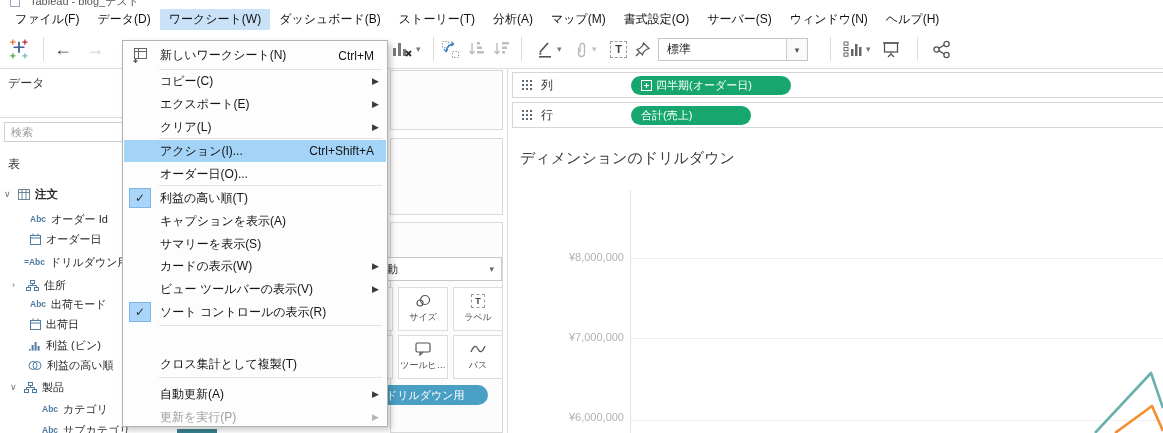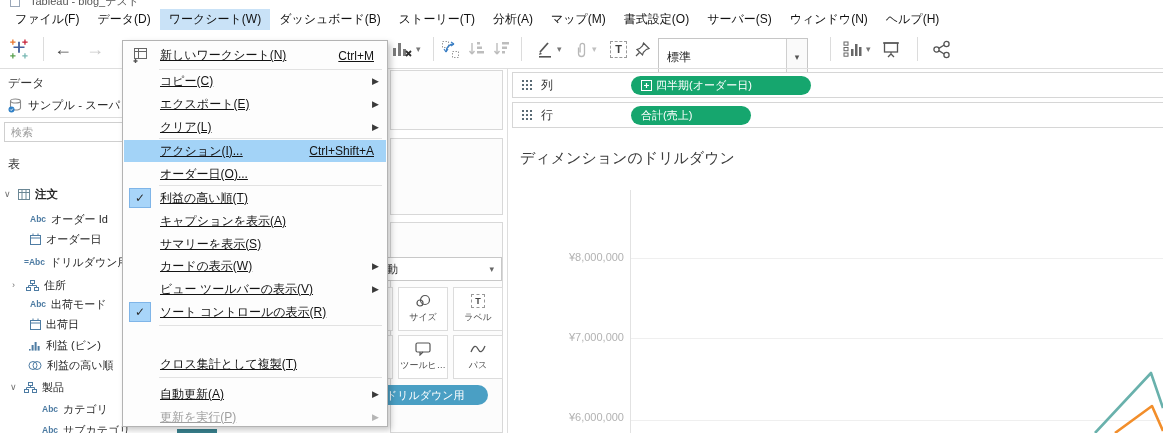--- a/index.html
+++ b/index.html
@@ -20,21 +20,21 @@
   .menubar { position:absolute; top:9px; left:0; width:100%; height:21px; display:flex; align-items:stretch; padding-left:6px; background:#fff; }
   .mb-item { display:flex; align-items:center; padding:0 9px; font-size:12px; color:#111; }
   .mb-item.active { background:#c9e2f7; }
 
   
   .toolbar { position:absolute; top:30px; left:0; width:100%; height:38px; background:#fff; }
   .tb { position:absolute; top:0; height:38px; display:flex; align-items:center; }
   .tdiv { position:absolute; top:7px; width:1px; height:24px; background:#dcdcdc; }
   .caret { font-size:9px; color:#777; margin-left:3px; }
   .arrow-glyph { font-size:18px; line-height:1; }
-  .combobox { position:absolute; top:8px; left:658px; width:150px; height:38px; border:1px solid #c6c6c6; background:#fff; display:flex; align-items:center; }
+  .combobox { position:absolute; top:8px; left:658px; width:150px; height:23px; border:1px solid #c6c6c6; background:#fff; display:flex; align-items:center; }
   .combobox .cb-text { padding-left:8px; font-size:12px; color:#222; flex:1; }
   .combobox .cb-btn { width:21px; height:100%; border-left:1px solid #cfcfcf; background:#fafafa; display:flex; align-items:center; justify-content:center; font-size:9px; color:#555; }
 
   
   .hline-top { position:absolute; top:68px; left:0; width:1163px; height:1px; background:#dedede; }
   .vline-shelf { position:absolute; top:68px; left:507px; width:1px; height:365px; background:#dedede; }
 
   
   .dpanel { position:absolute; top:69px; left:0; width:122px; height:364px; background:#fff; }
   .dp-label { position:absolute; left:8px; font-size:12px; color:#333; }
@@ -64,21 +64,21 @@
 
   
   .chart-title { position:absolute; left:520px; top:149px; font-size:15px; color:#3c3c3c; }
   .gridline { position:absolute; left:631px; width:532px; height:1px; background:#efefef; }
   .axisline { position:absolute; left:630px; top:190px; width:1px; height:243px; background:#e2e2e2; }
   .ytick { position:absolute; left:534px; width:90px; text-align:right; font-size:11px; color:#b2b2b2; }
 
   
   .cmenu { position:absolute; top:40px; left:122px; width:266px; height:387px; background:#fdfdfd;
     border:1px solid #b3b3b3; box-shadow:3px 3px 6px rgba(0,0,0,0.22); z-index:50; }
-  .mi { position:absolute; left:1px; right:1px; height:22px; display:flex; align-items:center; padding-left:36px; font-size:12px; color:#141414;text-decoration:underline; }
+  .mi { position:absolute; left:1px; right:1px; height:22px; display:flex; align-items:center; padding-left:36px; font-size:12px; color:#141414; }
   .mi.hl { background:#a3d3f7; }
   .mi.dis { color:#9f9f9f; }
   .mi-shortcut { margin-left:auto; margin-right:12px; }
   .mi-arrow { position:absolute; right:7px; font-size:9px; color:#3a3a3a; }
   .mi.dis .mi-arrow { color:#b5b5b5; }
   .mi-check { position:absolute; left:5px; top:1px; width:22px; height:20px; background:#a8d5f9; border:1px solid #7fb5e8; display:flex; align-items:center; justify-content:center; font-size:12px; color:#2b2b2b; }
   .mi-ic { position:absolute; left:8px; top:4px; }
   .msep { position:absolute; left:36px; right:5px; height:1px; background:#e2e2e2; }
 
   .frag-teal { position:absolute; left:177px; top:429px; width:40px; height:4px; background:#38808d; }
@@ -215,29 +215,20 @@
         <path d="M6.8 8.4 L12.2 5 M6.8 10.6 L12.2 14" stroke="#555" stroke-width="1.3"></path>
       </svg>
     </span>
   </div>
 
   <div class="hline-top"></div>
   <div class="vline-shelf"></div>
 
   <div class="dpanel">
     <div class="dp-label" style="top:6px">データ</div>
-    <div class="frow" style="top:27px;left:8px;gap:6px">
-      <svg width="14" height="15" viewBox="0 0 14 15">
-        <ellipse cx="7.5" cy="3" rx="5" ry="2" fill="none" stroke="#8a8a8a" stroke-width="1.1"></ellipse>
-        <path d="M2.5 3 v7 c0 1.1 2.2 2 5 2 s5 -0.9 5 -2 V3" fill="none" stroke="#8a8a8a" stroke-width="1.1"></path>
-        <circle cx="3.5" cy="11.5" r="3" fill="#2f80c7"></circle>
-        <path d="M2.2 11.5 l1 1 l1.6 -1.9" stroke="#fff" stroke-width="0.9" fill="none"></path>
-      </svg>
-      <span style="font-size:11.5px">サンプル - スーパ</span>
-    </div>
     <div class="dp-div"></div>
     <div class="searchbox">
       <input placeholder="検索" style="">
     </div>
     <div class="dp-label" style="top:87px">表</div>
   </div>
 
   <div class="frow" style="top:185px;left:4px">
     <span class="exp">∨</span>
     <svg width="12" height="11" viewBox="0 0 12 11">
@@ -364,21 +355,21 @@
           <rect x="1" y="9" width="2" height="2"></rect>
         <rect x="5" y="1" width="2" height="2"></rect>
           <rect x="5" y="5" width="2" height="2"></rect>
           <rect x="5" y="9" width="2" height="2"></rect>
         <rect x="9" y="1" width="2" height="2"></rect>
           <rect x="9" y="5" width="2" height="2"></rect>
           <rect x="9" y="9" width="2" height="2"></rect>
       </g>
     </svg>
     <span class="sh-label">列</span>
-    <span class="pill" style="width:180px">
+    <span class="pill" style="width:160px">
       <svg width="11" height="11" viewBox="0 0 11 11">
         <rect x="0.5" y="0.5" width="10" height="10" fill="none" stroke="#fff"></rect>
         <path d="M5.5 3 v5 M3 5.5 h5" stroke="#fff" stroke-width="1.2"></path>
       </svg>
       <span>四半期(オーダー日)</span>
     </span>
   </div>
   <div class="shelf" style="top:102px">
     <svg class="sh-ico" width="12" height="12" viewBox="0 0 12 12">
       <g fill="#5a6b75">

